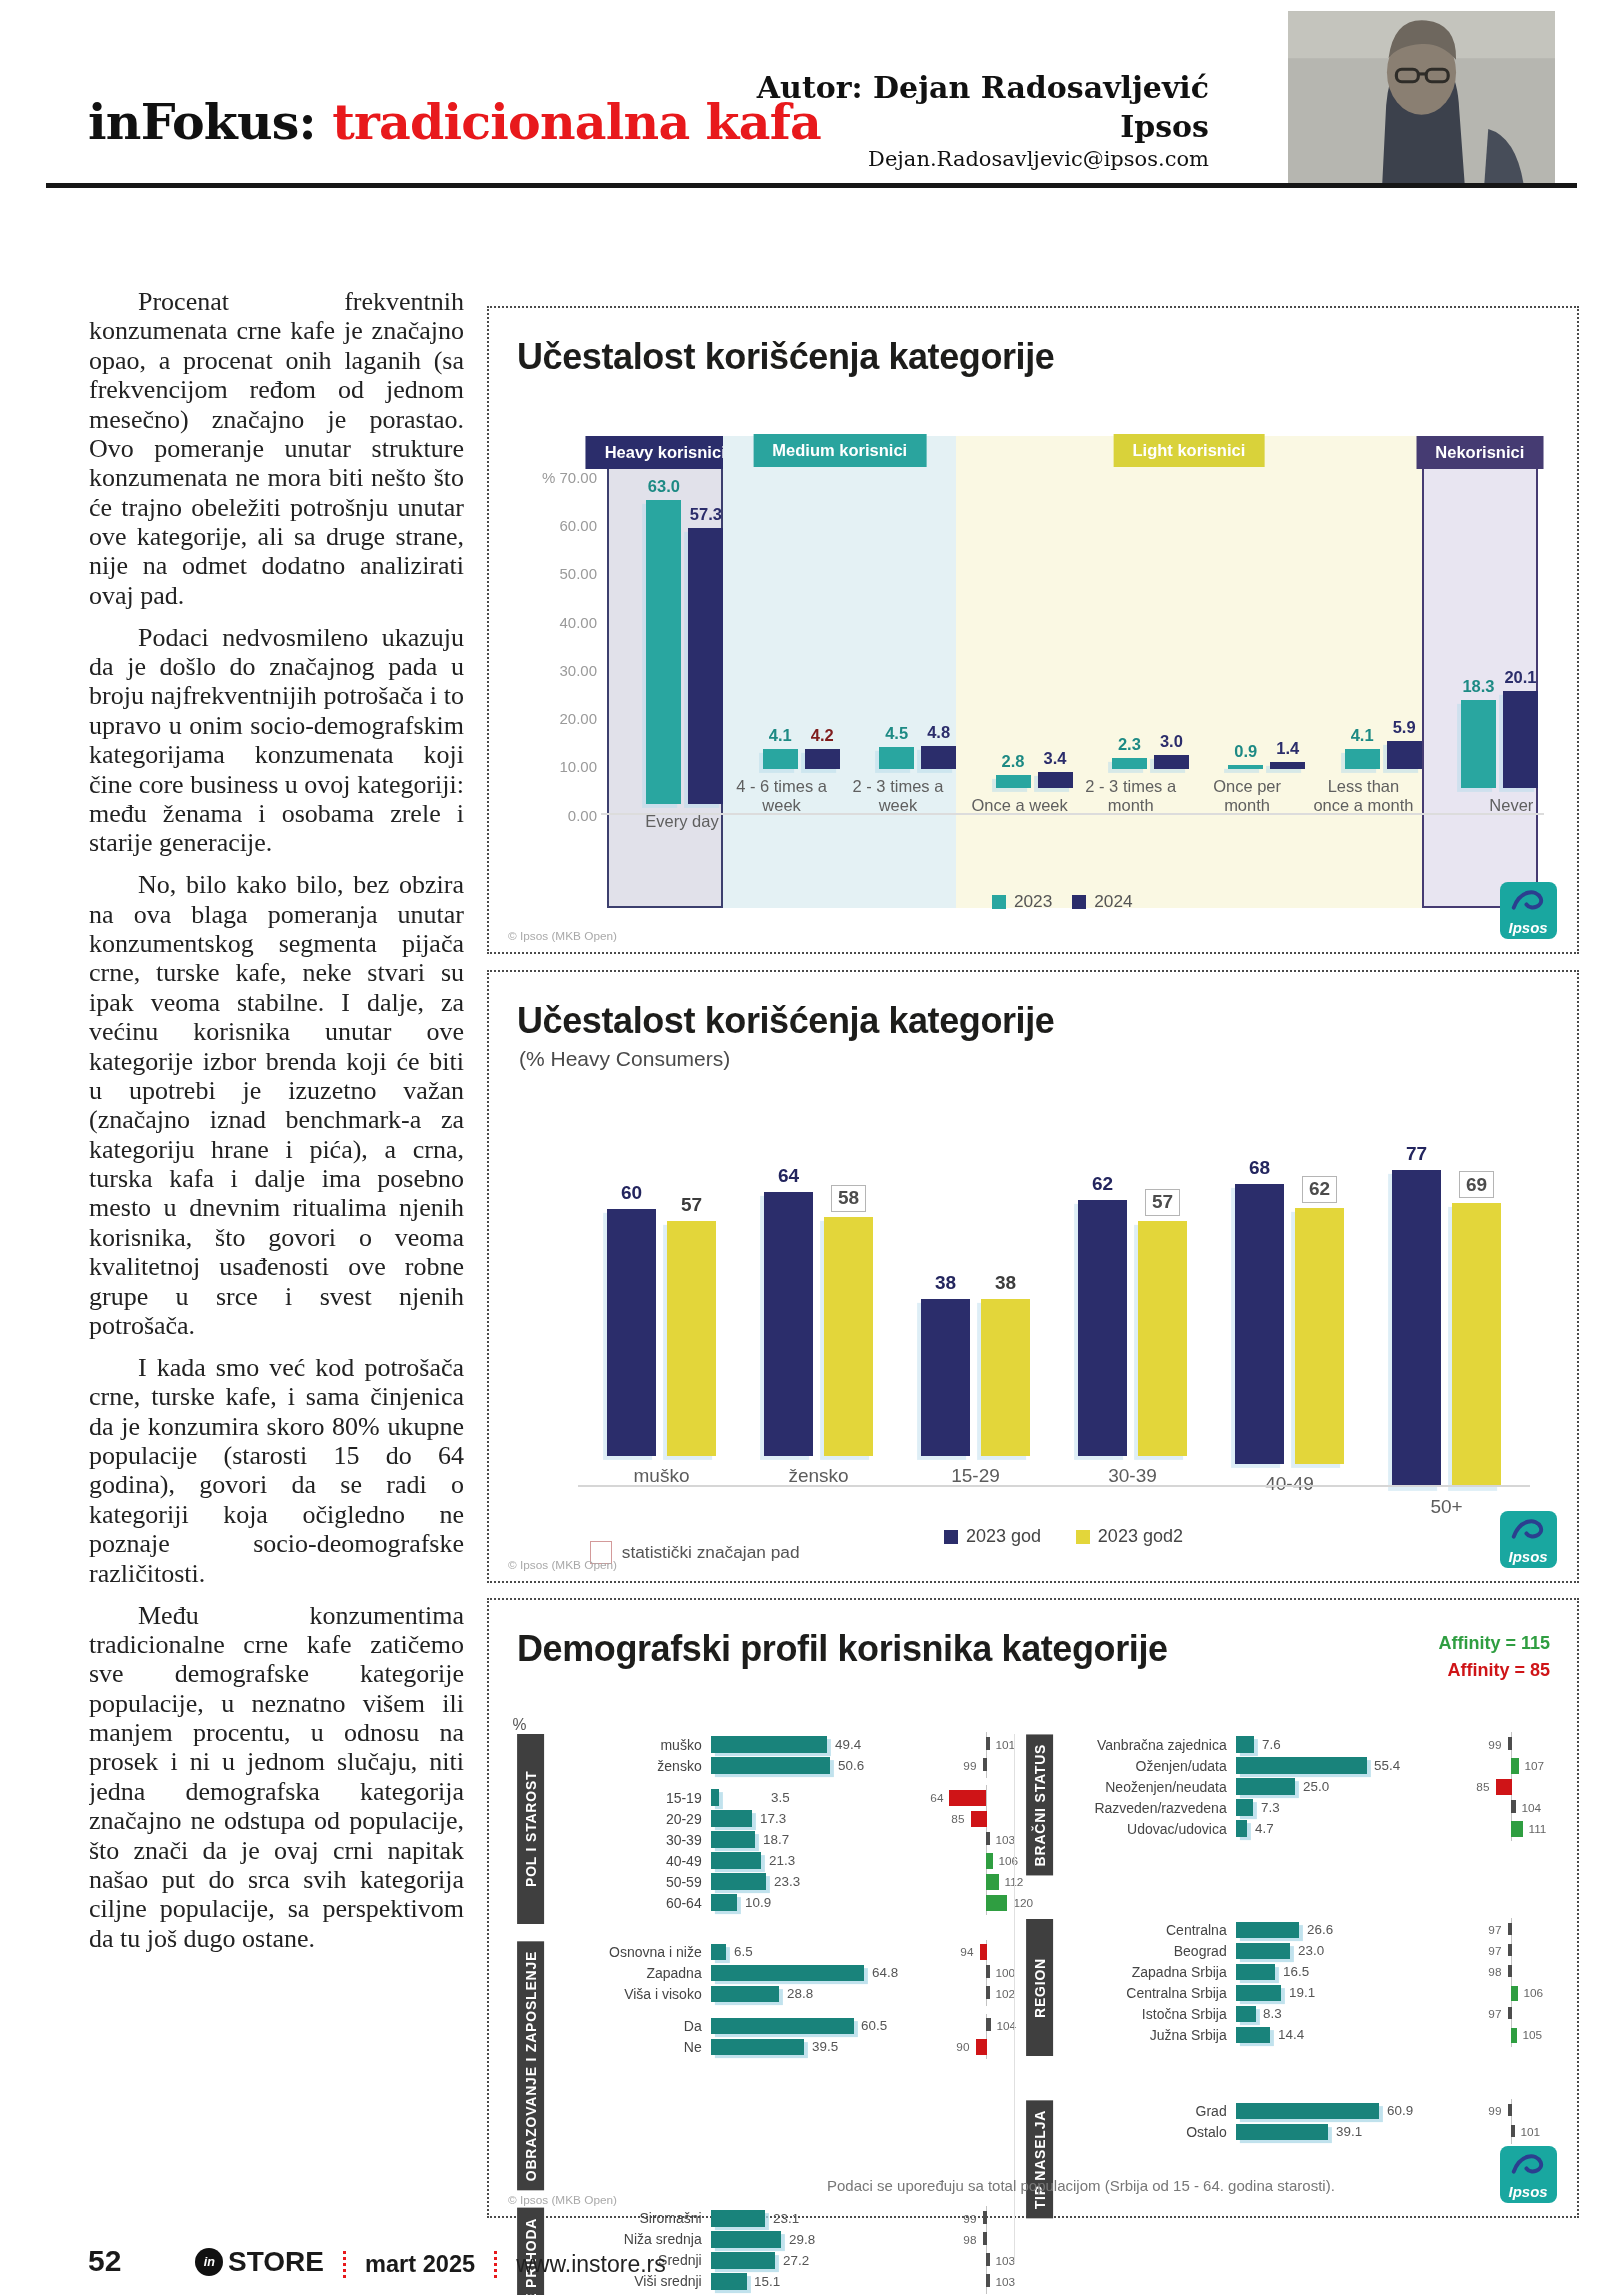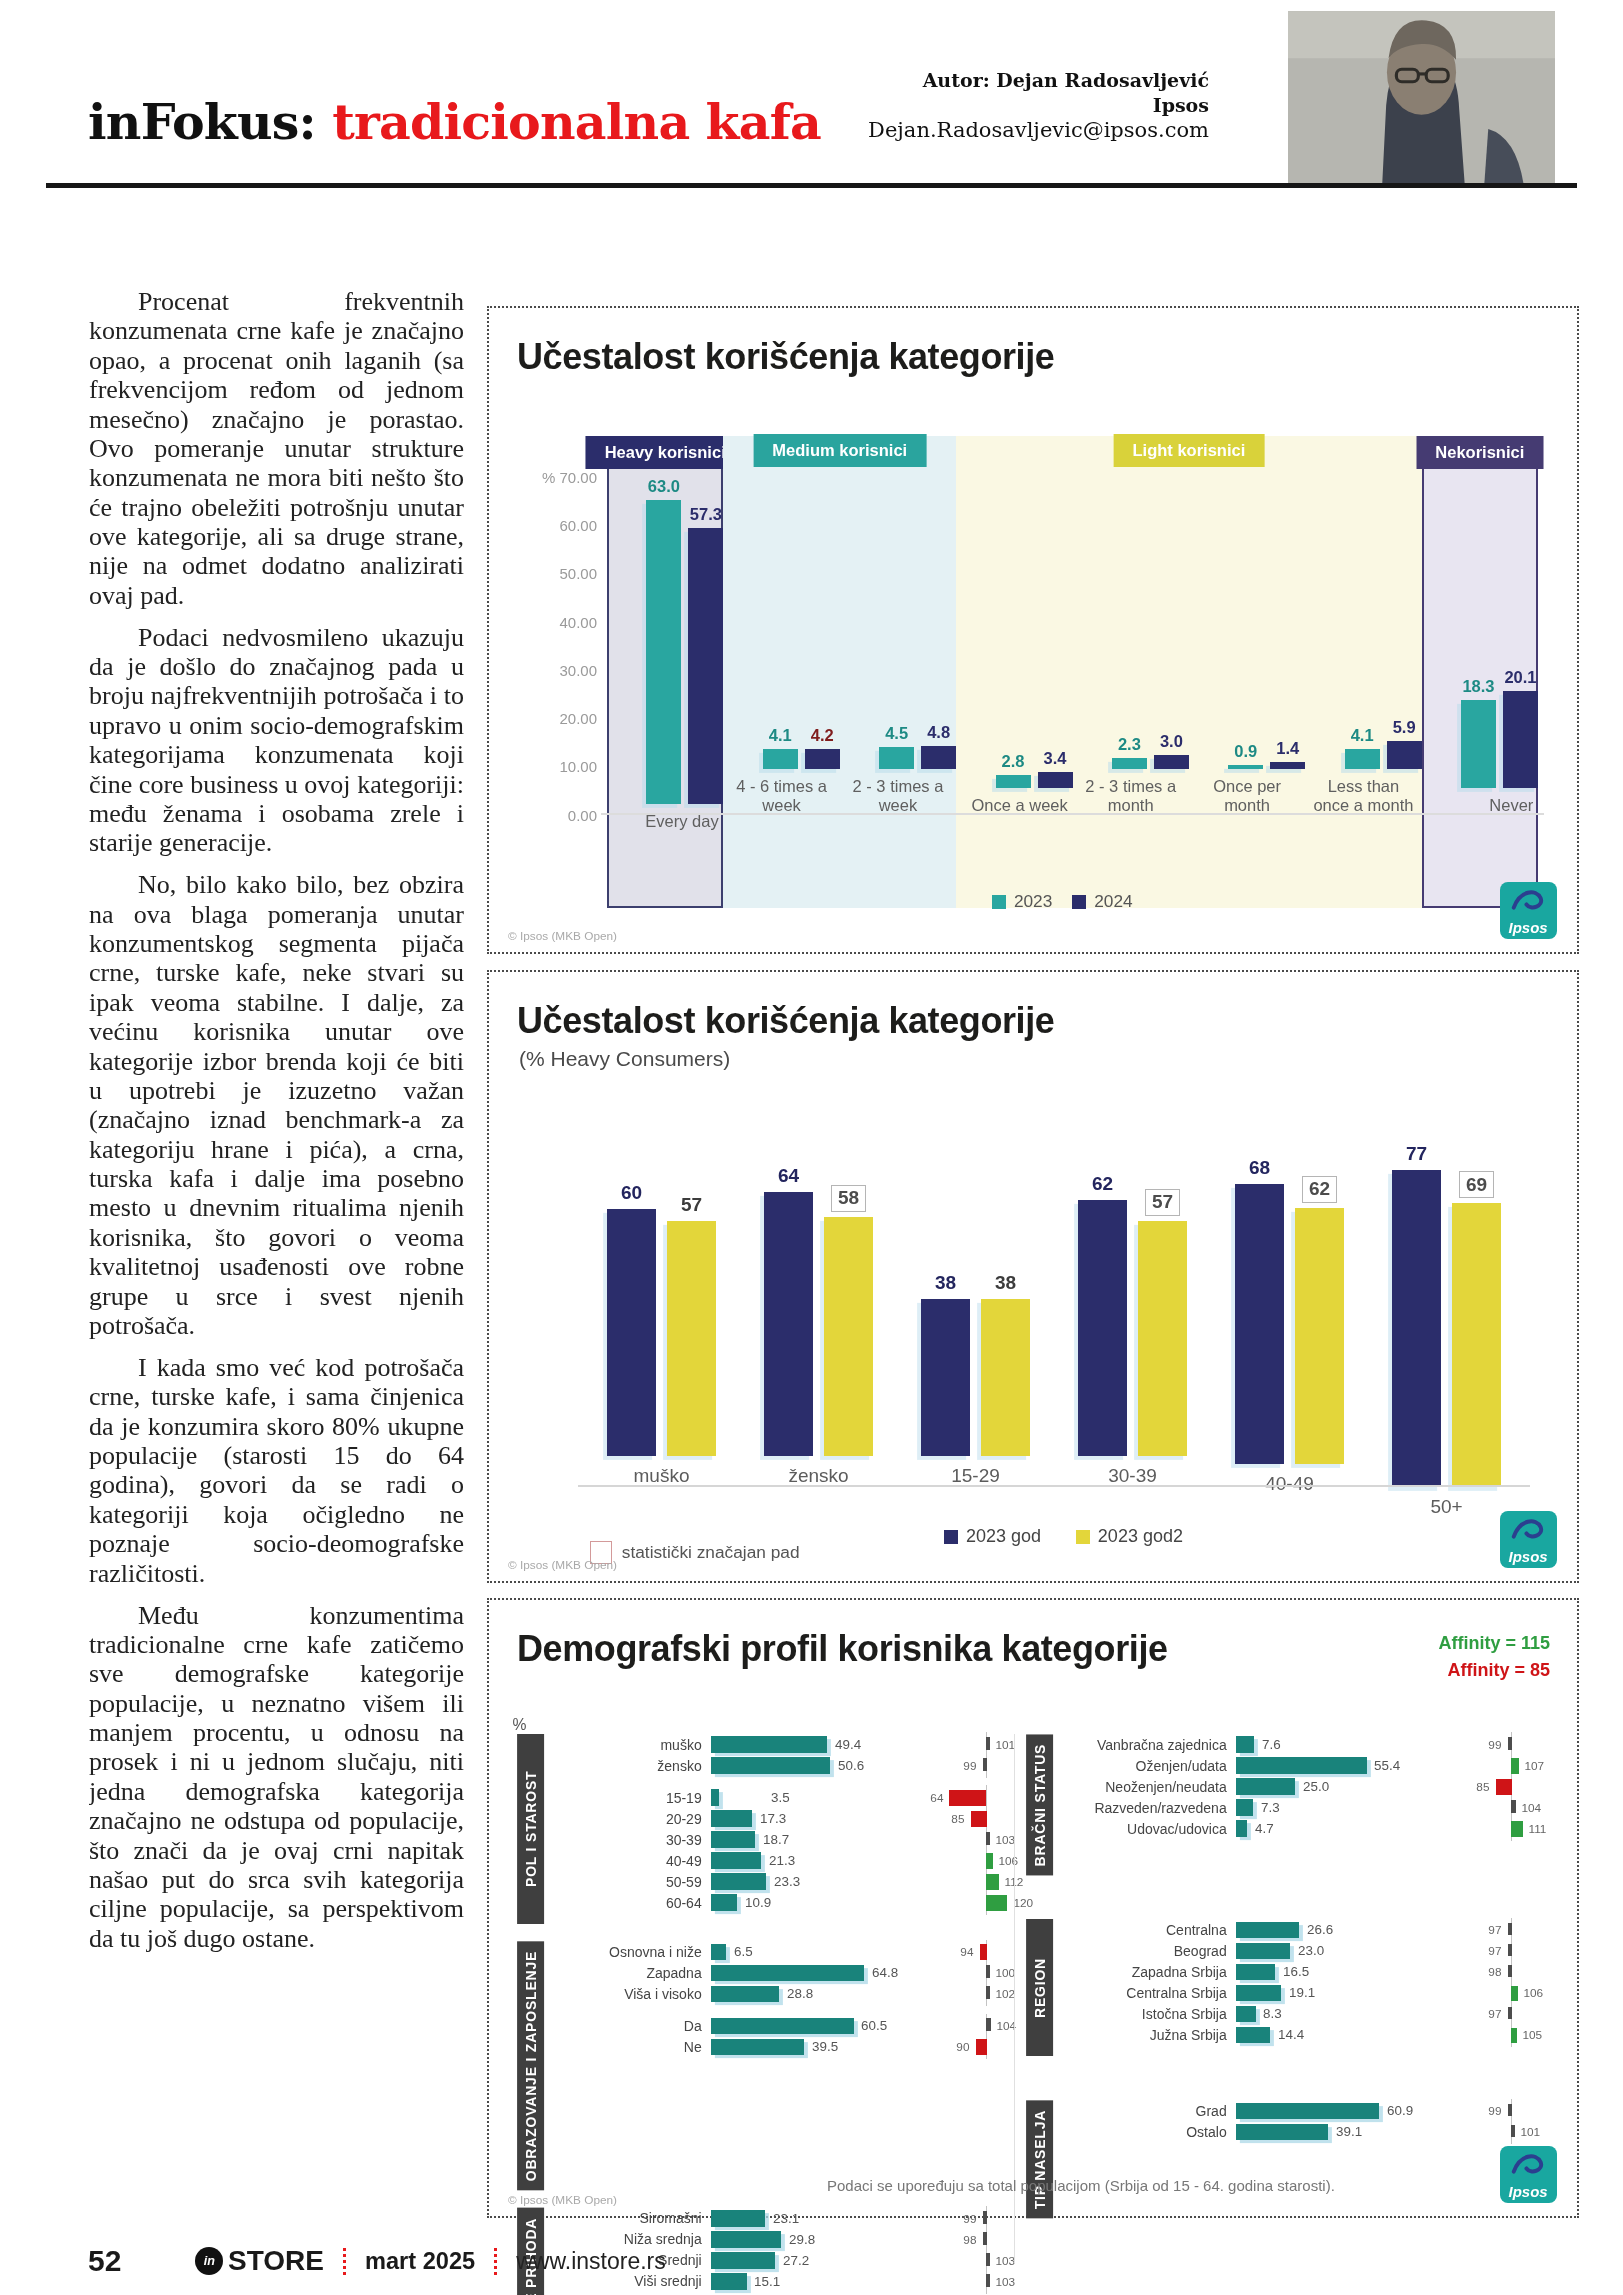--- a/index.html
+++ b/index.html
@@ -6,21 +6,21 @@
   body{width:1623px;height:2295px;position:relative;overflow:hidden;
        font-family:"Liberation Sans",sans-serif;color:#1a1a1a;}
 
   
   .masthead{position:absolute;left:88px;top:93px;
             font-family:"DejaVu Serif",serif;font-weight:700;font-size:49px;letter-spacing:-0.8px;}
   .masthead .black{color:#111;}
   .masthead .red{color:#e8191c;}
   .author-block{position:absolute;left:675px;top:68px;width:534px;text-align:right;
                 font-family:"DejaVu Serif",serif;line-height:1.3;}
-  .author-block .l1,.author-block .l2{font-weight:700;font-size:19px;color:#111;}
+  .author-block .l1,.author-block .l2{font-weight:700;font-size:30px;color:#111;}
   .author-block .l3{font-weight:400;font-size:21px;color:#111;}
   .author-photo{position:absolute;left:1288px;top:11px;width:267px;height:173px;
                 background:linear-gradient(135deg,#cfcfca,#a8a8a2);overflow:hidden;}
   .header-rule{position:absolute;left:46px;top:183px;width:1531px;height:4.7px;background:#161616;}
 
   
   .article-col{position:absolute;left:89px;top:287px;width:375px;height:1948px;overflow:hidden;
                font-family:"Liberation Serif",serif;font-size:26px;line-height:1.13;
                text-align:justify;color:#222;}
   .article-col p{margin:0 0 12.6px 0;text-indent:49px;}
@@ -92,21 +92,21 @@
   .c3-barzone{position:relative;width:192px;height:16.5px;}
   .c3-hbar{position:absolute;left:0;top:0;height:16.5px;background:#19837b;box-shadow:3.9px 3.1px 0 rgba(172,216,231,.75);}
   .c3-val{position:absolute;top:0.8px;font-size:13.4px;color:#555;white-space:nowrap;}
   .c3-affzone{position:relative;width:126px;height:19.6px;margin-left:20.4px;}
   .c3-affzone::before{content:'';position:absolute;left:63px;top:-2.4px;bottom:-2.4px;width:0.8px;background:#c3c3c3;}
   .c3-affbar{position:absolute;top:2.4px;}
   .c3-afflab{position:absolute;top:3.1px;font-size:11.8px;color:#666;}
   .c3-foot{position:absolute;left:338px;bottom:22px;font-size:15px;color:#777;}
 
   
-  .footer{position:absolute;left:88px;top:2244px;display:flex;align-items:center;gap:19px;}
+  .footer{position:absolute;left:88px;top:2244px;display:flex;align-items:flex-end;gap:19px;}
   .pagenum{font-weight:700;font-size:30px;margin-right:55px;}
   .store-logo{display:flex;align-items:center;gap:4.7px;}
   .in-circle{width:28px;height:28px;border-radius:50%;background:#111;color:#fff;display:flex;
              align-items:center;justify-content:center;font-weight:700;font-style:italic;font-size:12.6px;}
   .store-word{font-weight:900;font-size:28px;letter-spacing:0;}
   .dotsep{width:0;height:27px;border-left:3.1px dotted #e8191c;}
   .issue{font-weight:700;font-size:23.6px;}
   .site{font-size:23px;color:#222;}
 </style>
 </head>

